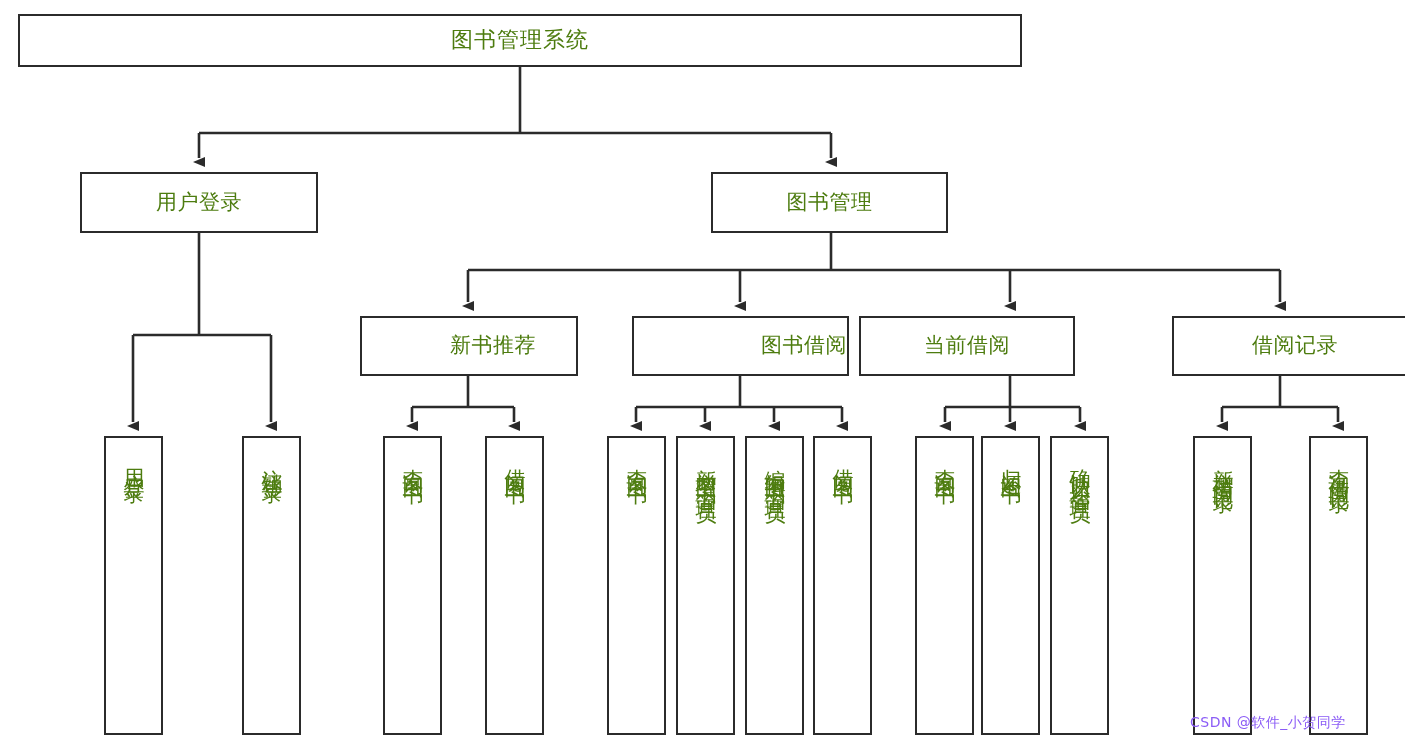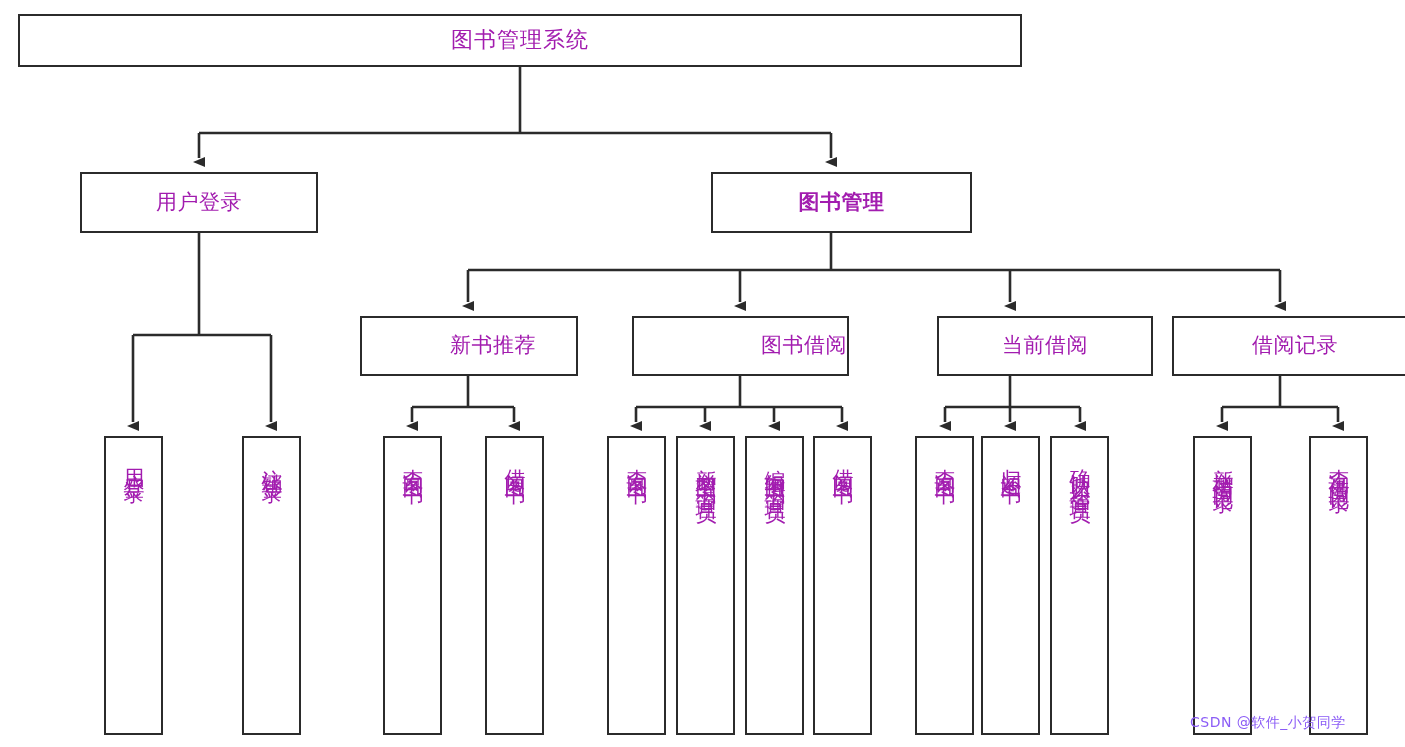--- a/index.html
+++ b/index.html
@@ -27,21 +27,21 @@
     pointer-events: none;
   }
   .node {
     position: absolute;
     box-sizing: border-box;
     background: #ffffff;
     border: 2.5px solid #2b2b2b;
     display: flex;
     align-items: center;
     justify-content: center;
-    color: #a21caf;
+    color: #4d7c0f;
   }
   .node .label {
     display: block;
     text-align: center;
     line-height: 1.12;
     white-space: nowrap;
   }
   
   .node.h .label {
     font-size: 21px;
@@ -127,31 +127,31 @@
     </g>
   </svg>
 
   <div class="node root h" style="left:18px; top:14px; width:1004px; height:53px;">
     <span class="label">图书管理系统</span>
   </div>
 
   <div class="node h" style="left:80px; top:172px; width:238px; height:61px;">
     <span class="label">用户登录</span>
   </div>
-  <div class="node h" style="left:711px; top:172px; width:261px; height:61px;font-weight:bold;">
+  <div class="node h" style="left:711px; top:172px; width:237px; height:61px;">
     <span class="label">图书管理</span>
   </div>
 
   <div class="node h" style="left:360px; top:316px; width:218px; height:60px;padding-left:48px;">
     <span class="label">新书推荐</span>
   </div>
   <div class="node h" style="left:632px; top:316px; width:217px; height:60px;justify-content:flex-end;">
     <span class="label">图书借阅</span>
   </div>
-  <div class="node h" style="left:937px; top:316px; width:216px; height:60px;">
+  <div class="node h" style="left:859px; top:316px; width:216px; height:60px;">
     <span class="label">当前借阅</span>
   </div>
   <div class="node h" style="left:1172px; top:316px; width:246px; height:60px;">
     <span class="label">借阅记录</span>
   </div>
 
   <div class="node v" style="left:104px; top:436px; width:59px; height:299px;">
     <span class="label">用户登录</span>
   </div>
   <div class="node v" style="left:242px; top:436px; width:59px; height:299px;">

